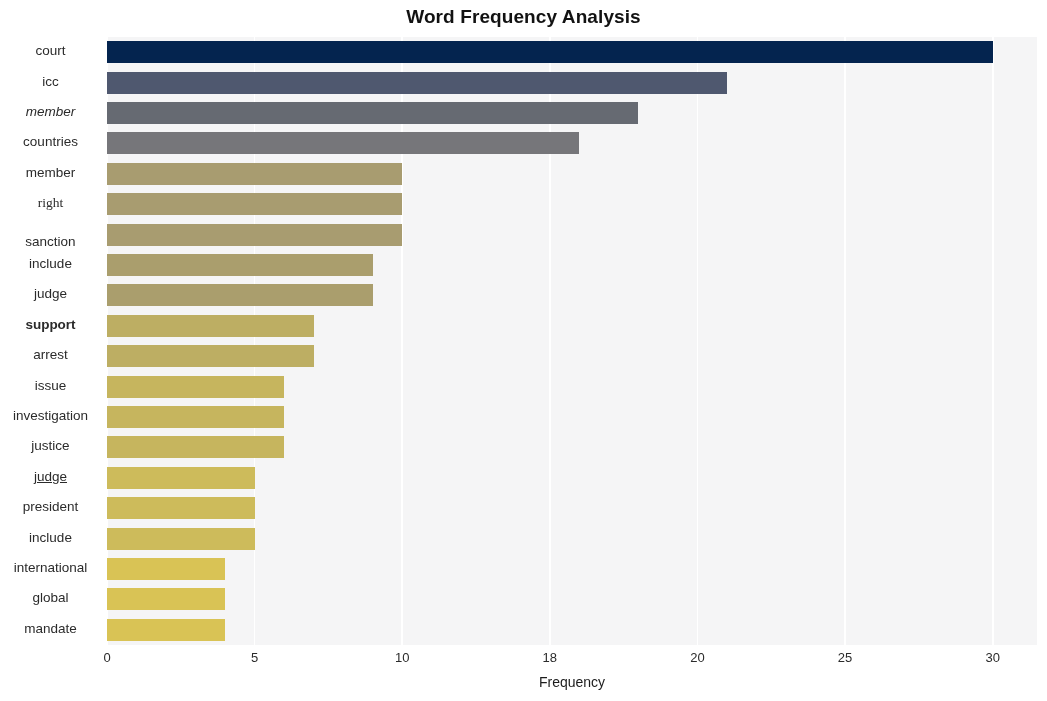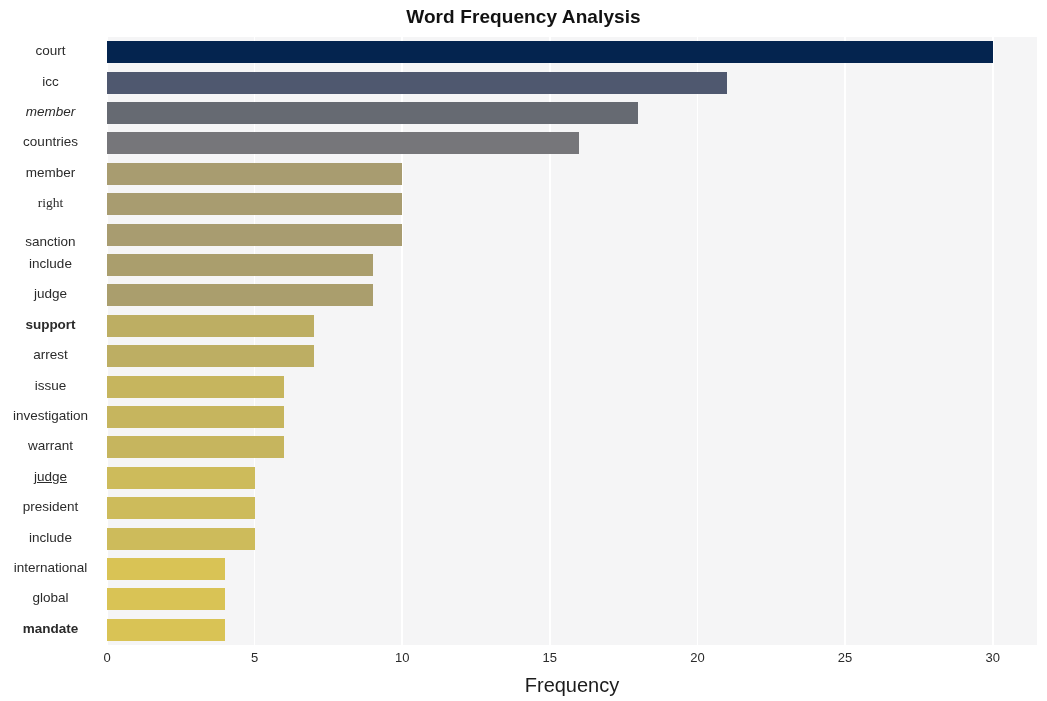--- a/index.html
+++ b/index.html
@@ -111,21 +111,21 @@
     transform: translateX(-50%);
     white-space: nowrap;
   }
 
   #x-axis-title {
     position: absolute;
     left: 107px;
     top: 674px;
     width: 930px;
     text-align: center;
-    font-size: 20px;
+    font-size: 14px;
     color: #1c1c1c;
   }
 </style>
 </head>
 <body>
 
 <div id="chart-figure">
 
   <div id="chart-title">Word Frequency Analysis</div>
 
@@ -210,34 +210,34 @@
       <div class="y-tick-label" style="top: 97.4px;">countries</div>
       <div class="y-tick-label" style="top: 127.8px;">member</div>
       <div class="y-tick-label" style="top: 158.2px; font-family: Liberation Serif, serif;">right</div>
       <div class="y-tick-label" style="top: 188.6px; margin-top: 8px;">sanction</div>
       <div class="y-tick-label" style="top: 219px;">include</div>
       <div class="y-tick-label" style="top: 249.4px;">judge</div>
       <div class="y-tick-label" style="top: 279.8px; font-weight: bold;">support</div>
       <div class="y-tick-label" style="top: 310.2px;">arrest</div>
       <div class="y-tick-label" style="top: 340.6px;">issue</div>
       <div class="y-tick-label" style="top: 371px;">investigation</div>
-      <div class="y-tick-label" style="top: 401.4px;">warrant</div>
+      <div class="y-tick-label" style="top: 401.4px;">justice</div>
       <div class="y-tick-label" style="top: 431.8px; text-decoration: underline;">judge</div>
       <div class="y-tick-label" style="top: 462.2px; padding-left: 11px;">president</div>
       <div class="y-tick-label" style="top: 492.6px;">include</div>
       <div class="y-tick-label" style="top: 523px;">international</div>
       <div class="y-tick-label" style="top: 553px;">global</div>
-      <div class="y-tick-label" style="top: 583.8px; font-weight: bold;">mandate</div>
+      <div class="y-tick-label" style="top: 583.8px;">mandate</div>
     </div>
 
   <div id="x-axis">
       <div class="x-tick-label" style="left: 0px;">0</div>
       <div class="x-tick-label" style="left: 147.619px;">5</div>
       <div class="x-tick-label" style="left: 295.238px;">10</div>
-      <div class="x-tick-label" style="left: 442.857px;">15</div>
+      <div class="x-tick-label" style="left: 442.857px;">18</div>
       <div class="x-tick-label" style="left: 590.476px;">20</div>
       <div class="x-tick-label" style="left: 738.095px;">25</div>
       <div class="x-tick-label" style="left: 885.714px;">30</div>
     </div>
 
   <div id="x-axis-title">Frequency</div>
 
 </div>
 
 </body></html>

